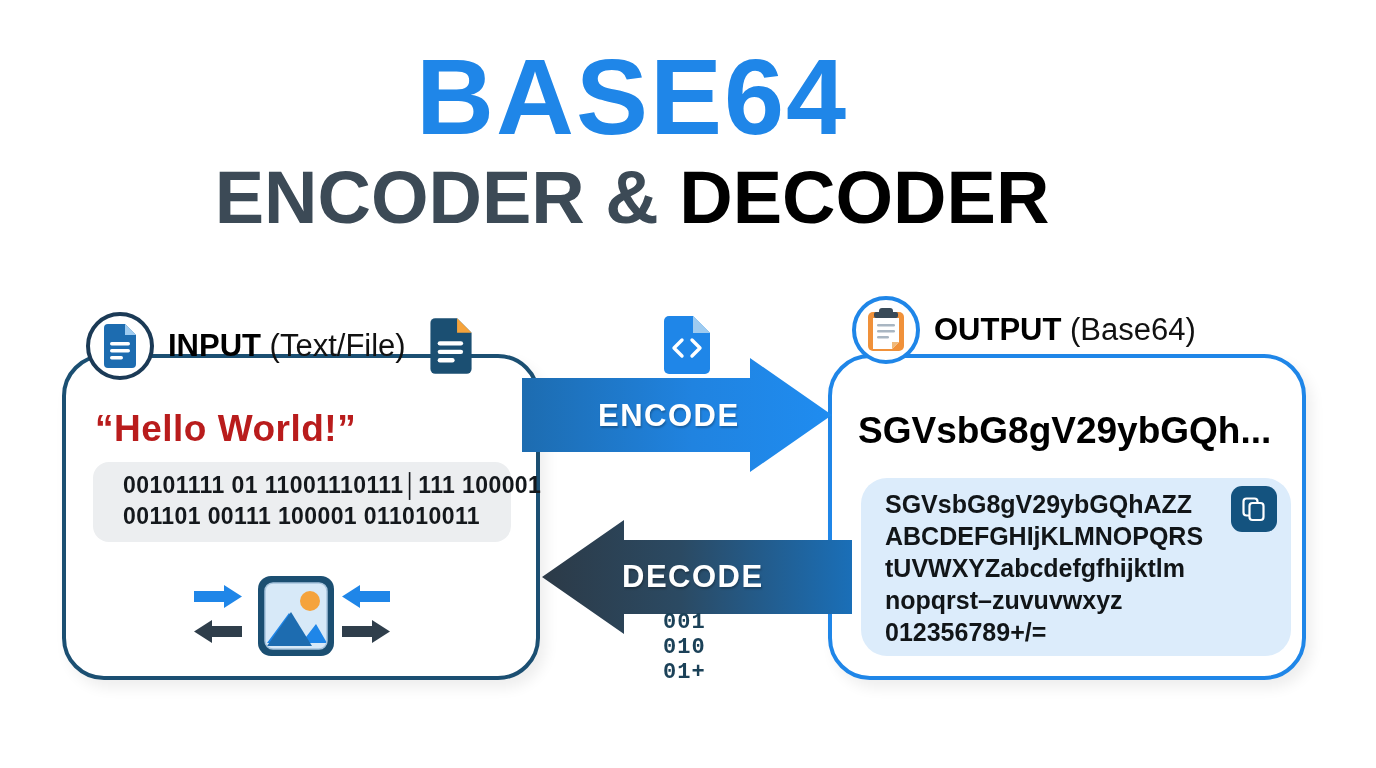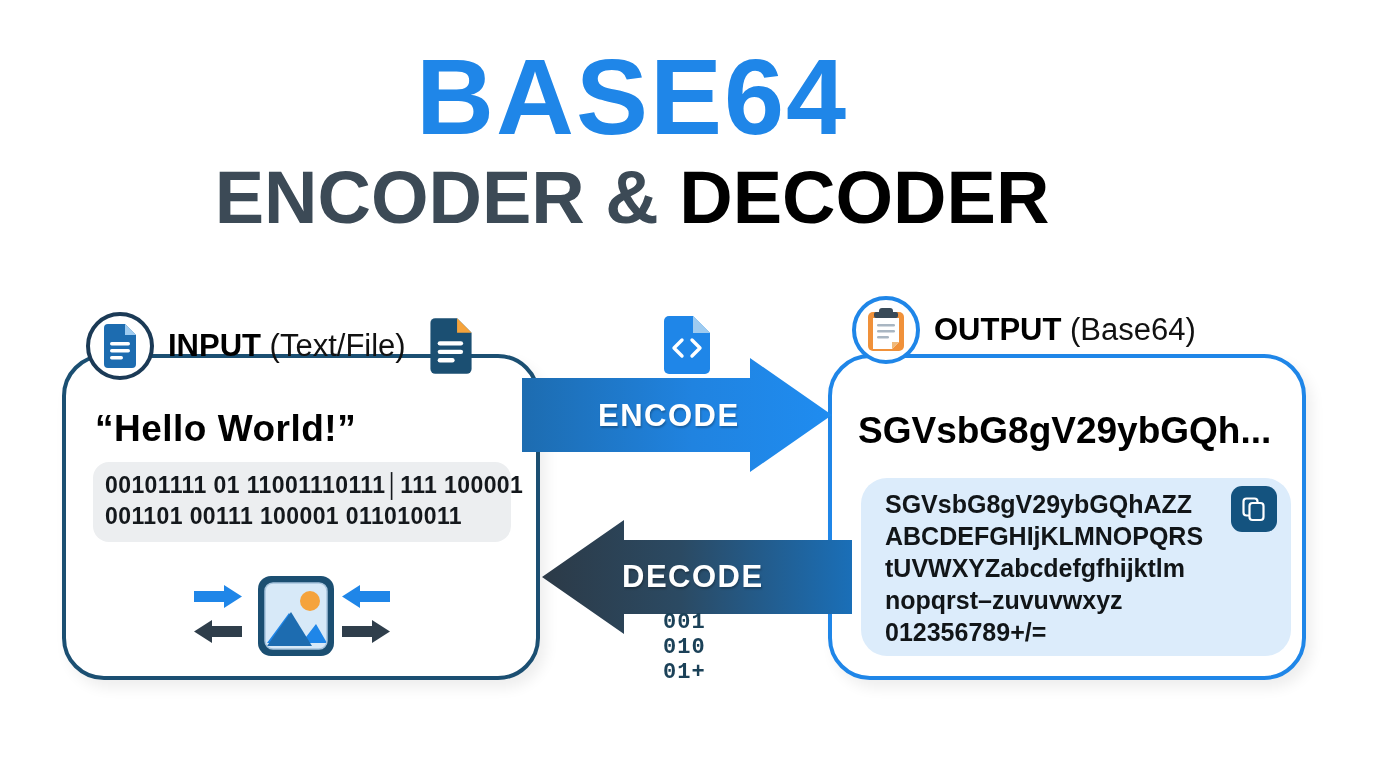--- a/index.html
+++ b/index.html
@@ -109,41 +109,42 @@
     margin-left: 8px;
   }
 
   
   #hello-text {
     position: absolute;
     left: 95px;
     top: 408px;
     font-size: 37px;
     font-weight: 700;
-    color: #000000;
+    color: #b91c1c;
     letter-spacing: 0.5px;
   }
   #binary-box {
     position: absolute;
     left: 93px;
     top: 462px;
     width: 418px;
     height: 80px;
     background: #eceef0;
     border-radius: 16px;
     padding: 8px 12px;
     box-sizing: border-box;
   }
   .binary-line {
     font-size: 23px;
     font-weight: 600;
     color: #14181c;
     letter-spacing: 0.4px;
     line-height: 31px;
     white-space: nowrap;
+    margin-left: 18px;
   }
 
   #image-swap {
     position: absolute;
     left: 186px;
     top: 572px;
     width: 212px;
     height: 92px;
   }
 

